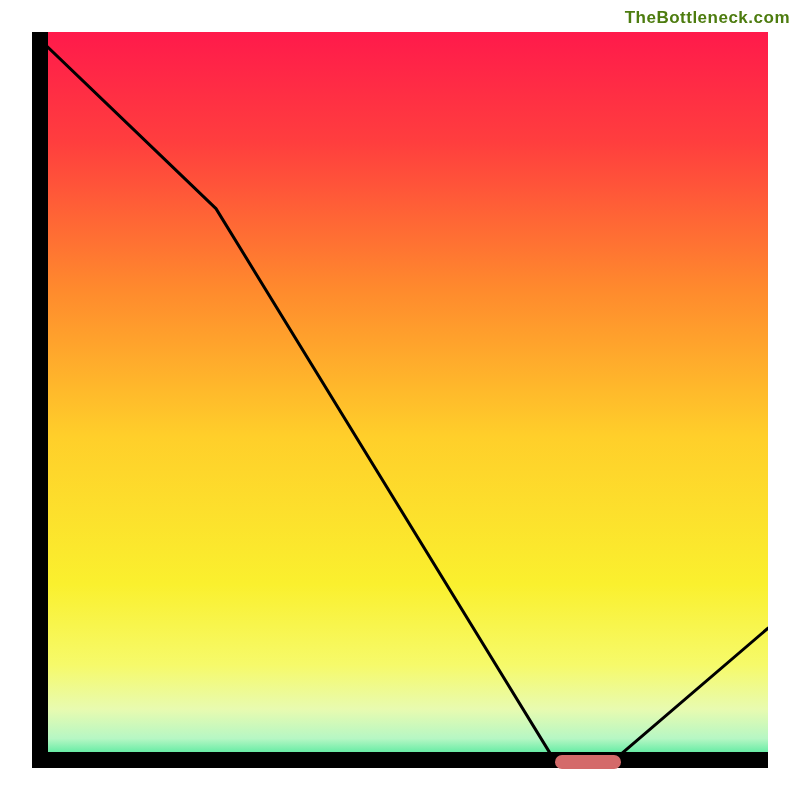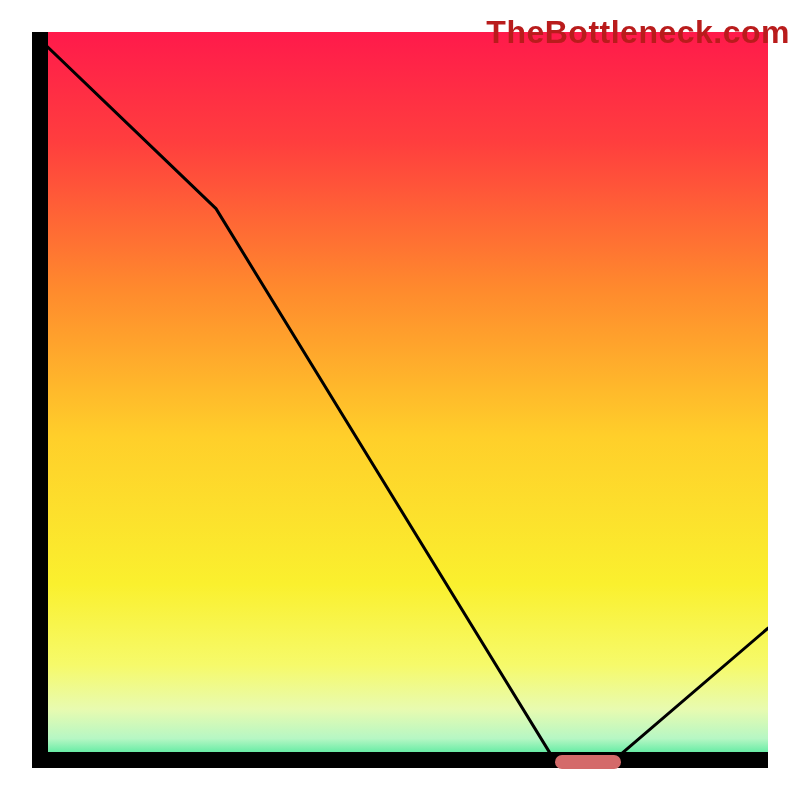--- a/index.html
+++ b/index.html
@@ -11,25 +11,25 @@
     font-family: Arial, Helvetica, sans-serif;
     overflow: hidden;
   }
   .container {
     position: relative;
     width: 800px;
     height: 800px;
   }
   .watermark {
     position: absolute;
-    top: 14px;
+    top: 8px;
     right: 10px;
-    font-size: 32px;
+    font-size: 17px;
     font-weight: bold;
-    color: #b91c1c;
+    color: #4d7c0f;
     letter-spacing: 0.5px;
     z-index: 10;
   }
   .chart-area {
     position: absolute;
     left: 32px;
     top: 32px;
     width: 736px;
     height: 736px;
     box-sizing: border-box;

